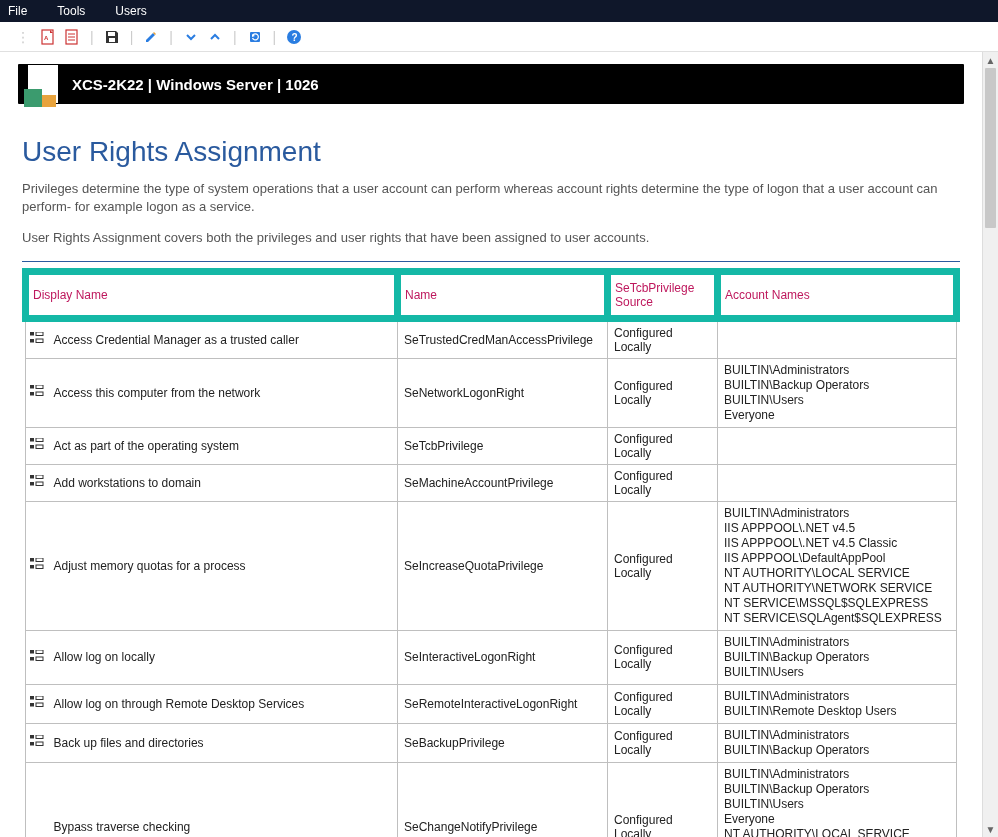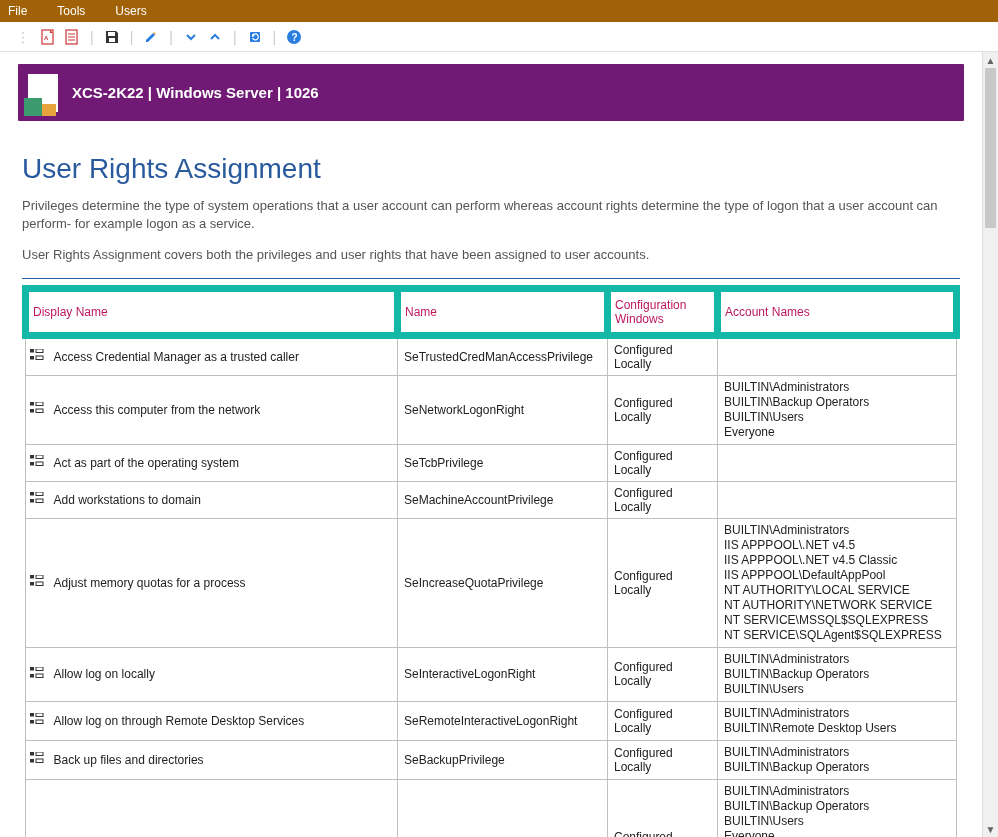--- a/index.html
+++ b/index.html
@@ -1,23 +1,23 @@
 <!DOCTYPE html>
 <html><head>
 <meta charset="utf-8">
 <style>
 * { box-sizing: border-box; margin: 0; padding: 0; }
 body { font-family: "Segoe UI", Arial, sans-serif; font-size: 12px; background: #fff; color: #000; overflow: hidden; }
-.menubar { background: #a16207; color: #fff; height: 22px; display: flex; align-items: center; padding: 0 8px; font-size: 12px; }
+.menubar { background: #0f172a; color: #fff; height: 22px; display: flex; align-items: center; padding: 0 8px; font-size: 12px; }
 .menubar span { margin-right: 30px; cursor: default; }
 .toolbar { background: #fff; height: 30px; display: flex; align-items: center; padding: 0 10px; border-bottom: 1px solid #e0e0e0; }
 .toolbar-sep { color: #ccc; margin: 0 6px; font-size: 14px; }
 .toolbar-item { display: inline-flex; align-items: center; justify-content: center; width: 20px; height: 20px; margin: 0 2px; cursor: pointer; }
 .content-wrap { position: absolute; top: 52px; bottom: 0; left: 0; right: 16px; overflow: auto; padding: 12px 18px 0 18px; }
-.header-bar { background: #701a75; color: #fff; display: flex; align-items: center; height: 57px; position: relative; border-radius: 1px; }
+.header-bar { background: #000000; color: #fff; display: flex; align-items: center; height: 40px; position: relative; border-radius: 1px; }
 .header-logo { width: 30px; height: 38px; margin: 0 14px 0 10px; position: relative; background: #fff; }
 .header-logo::before { content:""; position:absolute; left:-4px; top:24px; width:18px; height:18px; background:#3b9b6e; }
 .header-logo::after { content:""; position:absolute; left:14px; top:30px; width:14px; height:12px; background:#e8a33d; }
 .header-title { font-size: 15px; font-weight: bold; }
 .doc-area { background:#fff; padding: 20px 4px 0 4px; }
 h1.page-title { font-size: 28px; font-weight: 300; color: #2a5a9e; margin: 12px 0 12px 0; font-family: "Segoe UI Light","Segoe UI",Arial,sans-serif; }
 .intro { color: #555; font-size: 13px; line-height: 1.35; margin-bottom: 14px; }
 .section-divider { border-top: 1px solid #2a5a9e; margin: 14px 0 6px 0; }
 .section-head { display: flex; align-items: center; font-weight: bold; font-size: 12px; padding: 4px 0 8px 0; }
 .section-head-icon { width: 16px; height: 14px; margin-right: 6px; display:inline-block; }
@@ -123,21 +123,21 @@
         <col style="width:22px">
           <col class="col-display">
           <col class="col-name">
           <col class="col-conf">
           <col>
       </colgroup>
       <thead>
         <tr>
           <th colspan="2">Display Name</th>
           <th>Name</th>
-          <th>Configuration Windows</th>
+          <th>SeTcbPrivilege Source</th>
           <th>Account Names</th>
         </tr>
       </thead>
       <tbody id="rows-body">
           <tr>
             <td class="icon-cell" style="border-right: none;"><span class="row-icon"><svg width="14" height="12">
                   <rect x="0" y="0" width="4" height="3.5" fill="#333"></rect>
                   <rect x="0" y="7" width="4" height="3.5" fill="#333"></rect>
                   <rect x="6" y="0" width="7" height="3.5" fill="none" stroke="#333"></rect>
                   <rect x="6" y="7" width="7" height="3.5" fill="none" stroke="#333"></rect>

